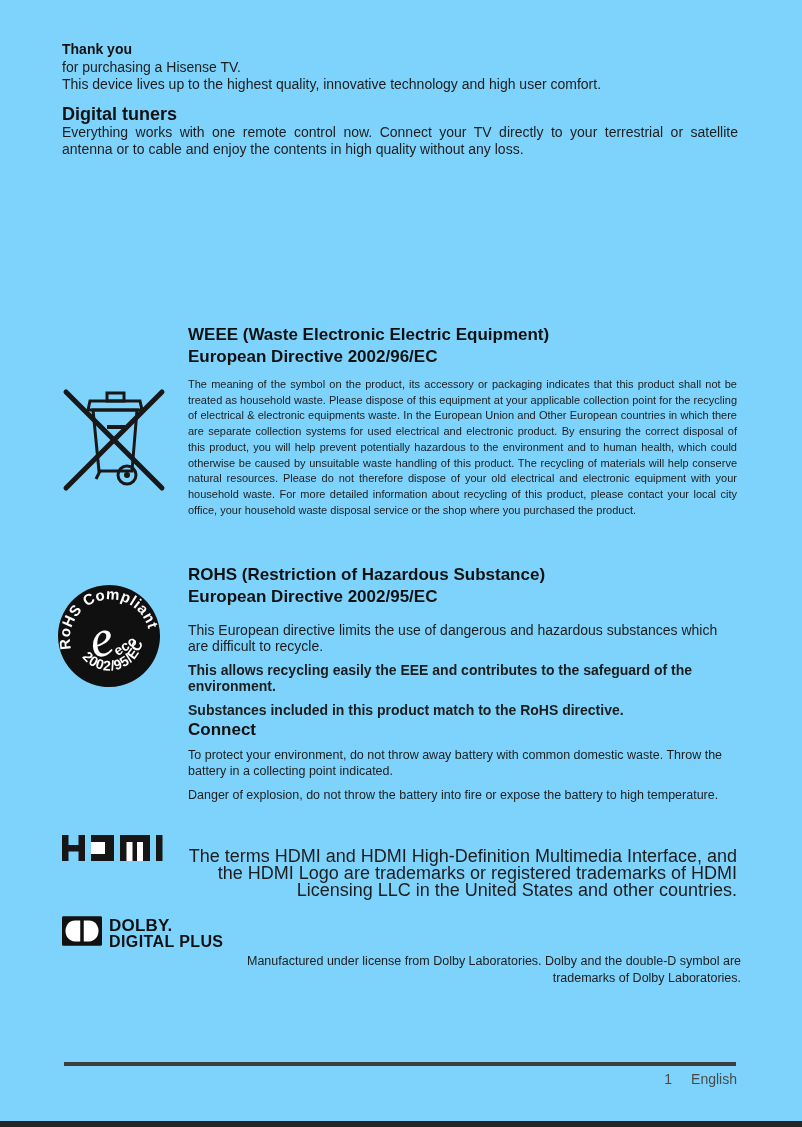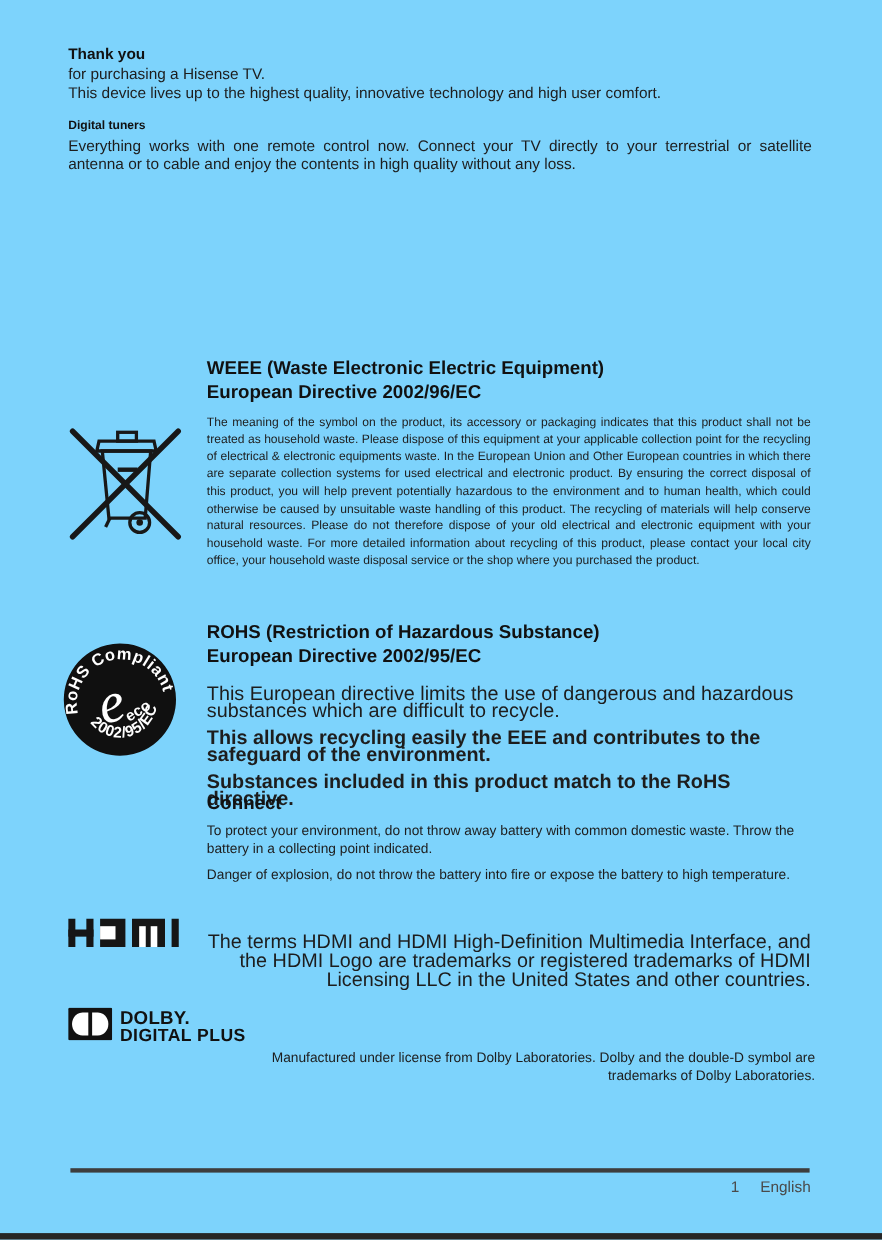--- a/index.html
+++ b/index.html
@@ -12,35 +12,35 @@
     color:#1d1d1d;
     margin:0 auto;
     overflow:hidden;
   }
   .abs { position:absolute; }
 
   
   .intro { top:41px; left:62px; width:676px; font-size:14px; line-height:17.5px; }
   .intro h3 { font-size:14px; line-height:17.5px; color:#111; }
   .tuners { top:106px; left:62px; width:676px; font-size:14px; line-height:17.5px; }
-  .tuners h3 { font-size:11px; line-height:17.5px; color:#111; }
+  .tuners h3 { font-size:18px; line-height:17.5px; color:#111; }
   .tuners p { text-align:justify; }
 
   
   .sec-head { font-size:17px; line-height:21.5px; font-weight:bold; color:#111; }
 
   
   .weee-head { top:324px; left:188px; width:560px; }
   .weee-icon { top:374px; left:60px; width:108px; height:126px; }
   .weee-body { top:377px; left:188px; width:549px; font-size:11px; line-height:15.7px; text-align:justify; }
 
   
   .rohs-head { top:564px; left:188px; width:560px; }
   .rohs-logo { top:582px; left:55px; width:108px; height:108px; }
-  .rohs-body { top:622px; left:188px; width:549px; font-size:18px; line-height:16px; }
+  .rohs-body { top:622px; left:188px; width:549px; font-size:14px; line-height:16px; }
   .rohs-body p + p { margin-top:8px;font-weight:bold; }
 
   
   .battery-head { top:719px; left:188px; width:560px; }
   .battery-body { top:747px; left:188px; width:549px; font-size:12.5px; line-height:16px; }
   .battery-body p + p { margin-top:8px; }
 
   
   .hdmi-logo { top:835px; left:62px; width:108px; height:26px; }
   .hdmi-text { top:848px; left:188px; width:549px; font-size:18px; line-height:17px;text-align:right; }

